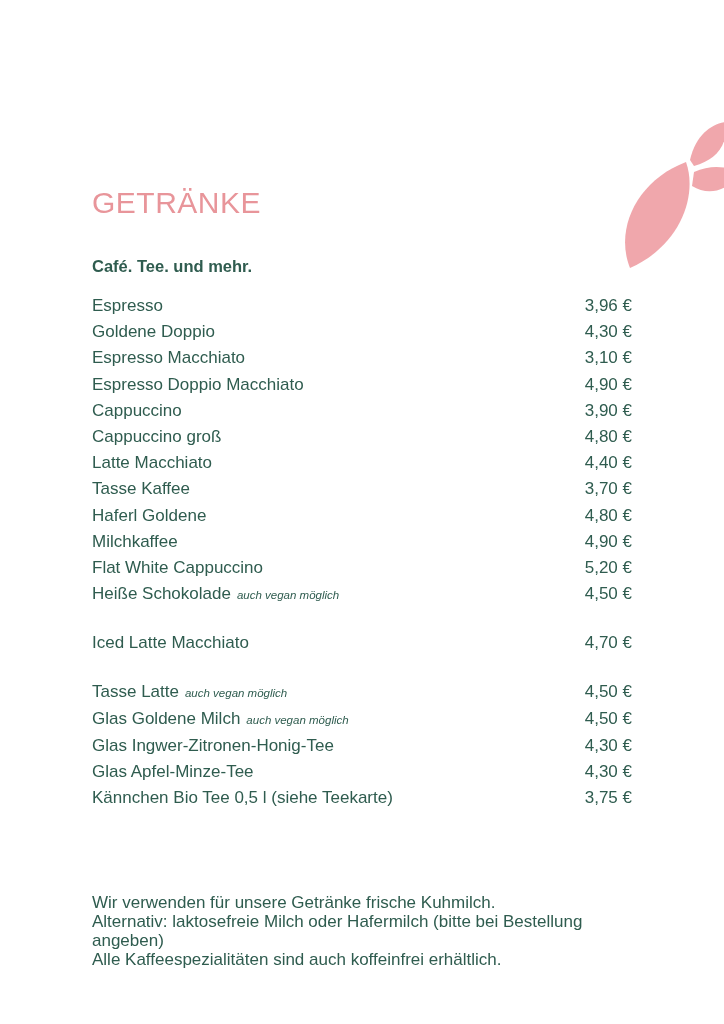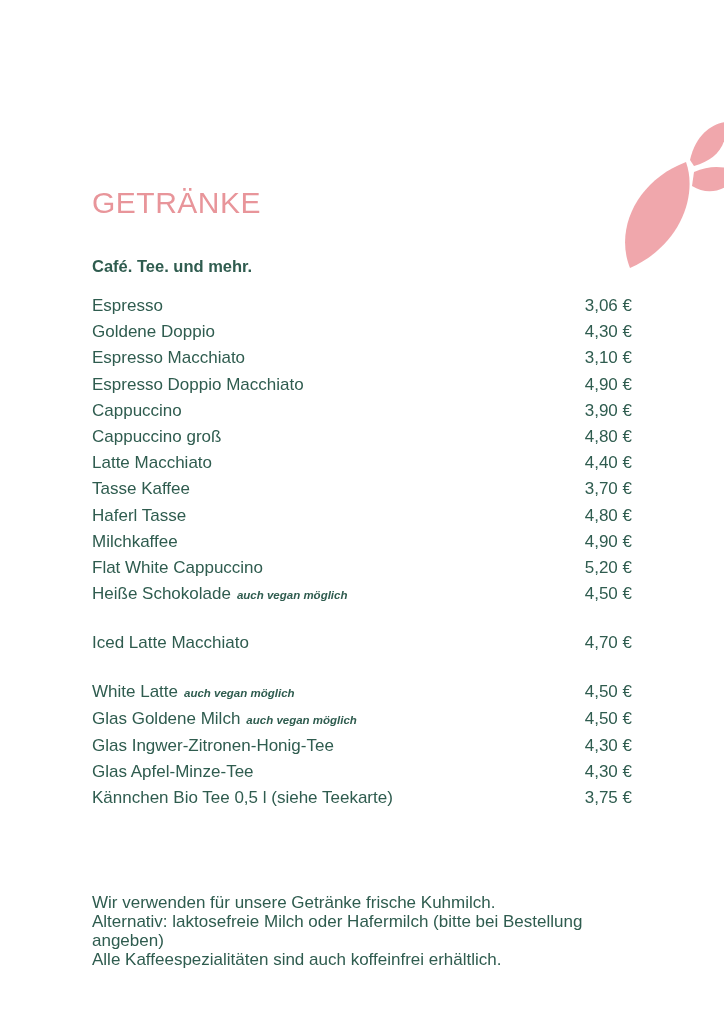--- a/index.html
+++ b/index.html
@@ -72,21 +72,21 @@
 
   .item-name {
     font-size: 17px;
     color: #2f5c4f;
     white-space: nowrap;
   }
 
   .item-note {
     font-size: 11.5px;
     font-style: italic;
-    font-weight: bold;
+    font-weight: normal;
     color: #2f5c4f;
     margin-left: 6px;
   }
 
   .item-price {
     font-size: 17px;
     color: #2f5c4f;
     white-space: nowrap;
     text-align: right;
     min-width: 70px;
@@ -118,21 +118,21 @@
     </svg>
   </div>
 
   <div class="content">
     <h1 class="title">GETRÄNKE</h1>
     <h2 class="subtitle">Café. Tee. und mehr.</h2>
 
     <ul class="menu-list" id="menu-list">
         <li class="menu-row">
           <div><span class="item-name">Espresso</span></div>
-          <span class="item-price">3,06 €</span>
+          <span class="item-price">3,96 €</span>
         </li>
         <li class="menu-row">
           <div><span class="item-name">Goldene Doppio</span></div>
           <span class="item-price">4,30 €</span>
         </li>
         <li class="menu-row">
           <div><span class="item-name">Espresso Macchiato</span></div>
           <span class="item-price">3,10 €</span>
         </li>
         <li class="menu-row">
@@ -149,41 +149,41 @@
         </li>
         <li class="menu-row">
           <div><span class="item-name">Latte Macchiato</span></div>
           <span class="item-price">4,40 €</span>
         </li>
         <li class="menu-row">
           <div><span class="item-name">Tasse Kaffee</span></div>
           <span class="item-price">3,70 €</span>
         </li>
         <li class="menu-row">
-          <div><span class="item-name">Haferl Tasse</span></div>
+          <div><span class="item-name">Haferl Goldene</span></div>
           <span class="item-price">4,80 €</span>
         </li>
         <li class="menu-row">
           <div><span class="item-name">Milchkaffee</span></div>
           <span class="item-price">4,90 €</span>
         </li>
         <li class="menu-row">
           <div><span class="item-name">Flat White Cappuccino</span></div>
           <span class="item-price">5,20 €</span>
         </li>
         <li class="menu-row">
           <div><span class="item-name">Heiße Schokolade</span><span class="item-note">auch vegan möglich</span></div>
           <span class="item-price">4,50 €</span>
         </li>
         <li class="menu-row gap-before">
           <div><span class="item-name">Iced Latte Macchiato</span></div>
           <span class="item-price">4,70 €</span>
         </li>
         <li class="menu-row gap-before">
-          <div><span class="item-name">White Latte</span><span class="item-note">auch vegan möglich</span></div>
+          <div><span class="item-name">Tasse Latte</span><span class="item-note">auch vegan möglich</span></div>
           <span class="item-price">4,50 €</span>
         </li>
         <li class="menu-row">
           <div><span class="item-name">Glas Goldene Milch</span><span class="item-note">auch vegan möglich</span></div>
           <span class="item-price">4,50 €</span>
         </li>
         <li class="menu-row">
           <div><span class="item-name">Glas Ingwer-Zitronen-Honig-Tee</span></div>
           <span class="item-price">4,30 €</span>
         </li>

